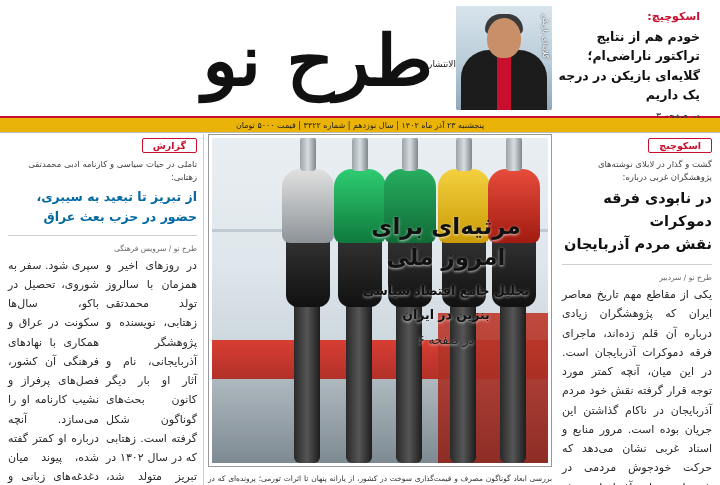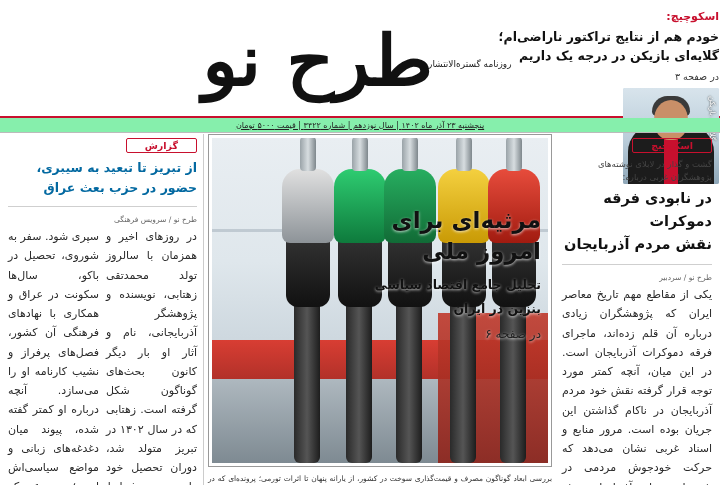--- a/index.html
+++ b/index.html
@@ -26,22 +26,22 @@
     font-size:9px;color:#222;letter-spacing:1px;margin-bottom:-6px;
   }
   .logo-word{
     font-family:"DejaVu Serif","Liberation Serif",serif;
     font-size:70px;font-weight:bold;color:#111;line-height:1;
     transform:scaleX(1.05);
   }
 
   
   .top-right-box{
-    position:absolute;top:6px;right:1px;width:244px;height:106px;
-    display:flex;flex-direction:column;gap:6px;align-items:flex-start;
+    position:absolute;top:6px;right:20px;width:244px;height:106px;
+    display:flex;gap:6px;align-items:flex-start;
   }
   .top-right-text{
     flex:1;text-align:right;padding-top:4px;
   }
   .top-right-label{color:#c8102e;font-size:11px;font-weight:bold;margin-bottom:4px;}
   .top-right-head{
     font-size:12.5px;font-weight:bold;color:#111;line-height:1.55;
   }
   .top-right-page{font-size:9.5px;color:#333;margin-top:5px;}
   .portrait{
@@ -67,40 +67,40 @@
     width:14px;height:54px;background:#c8102e;
   }
   .portrait .vlabel{
     position:absolute;right:2px;top:8px;writing-mode:vertical-rl;
     font-size:7.5px;color:#fff;text-shadow:0 0 2px #000;
   }
 
   
   .datebar{
     position:absolute;top:118px;left:0;right:0;height:14px;
-    background:#86efac;border-bottom:1px solid #bbb;
+    background:#eab308;border-bottom:1px solid #bbb;
     display:flex;align-items:center;justify-content:center;
-    font-size:8px;color:#222;letter-spacing:.2px;text-decoration:underline;
+    font-size:8px;color:#222;letter-spacing:.2px;
   }
 
   
   .content{
     position:absolute;top:134px;left:0;right:0;bottom:0;
     display:flex;flex-direction:row;gap:0;
   }
   
   .col-right{width:164px;padding:0 8px 0 6px;box-sizing:border-box;}
   .col-center{width:352px;padding:0 4px;box-sizing:border-box;}
   .col-left{width:204px;padding:0 6px 0 8px;box-sizing:border-box;border-right:1px solid #ccc;}
 
   
   .tag{
     display:inline-flex;align-items:center;gap:4px;
     border:1px solid #c8102e;border-radius:2px;
-    padding:1px 18px;font-size:9.5px;color:#c8102e;font-weight:bold;
+    padding:1px 10px;font-size:9.5px;color:#c8102e;font-weight:bold;
     margin-bottom:5px;
   }
   .kicker{font-size:8.5px;color:#444;text-align:right;line-height:1.5;margin-bottom:3px;}
   .headline{
     font-size:14.5px;font-weight:bold;color:#111;line-height:1.6;text-align:right;
   }
   .hr{border:0;border-top:1px solid #cfcfcf;margin:8px 0;}
   .byline{font-size:7.5px;color:#666;text-align:right;margin:4px 0 3px;}
   .bodytext{
     font-size:11px;color:#2a2a2a;line-height:1.75;text-align:justify;
@@ -156,21 +156,21 @@
   .n4{right:160px;}
   .n4 .head{background:linear-gradient(180deg,#2ecc71,#0e7a3c);}
   .n5{right:212px;}
   .n5 .head{background:linear-gradient(180deg,#e0e0e0,#8d9398);}
   .pumpbox{
     position:absolute;right:-10px;bottom:0;width:120px;height:150px;
     background:linear-gradient(180deg,#c0392b,#8e231a);opacity:.9;
   }
 
   .photo-overlay{
-    position:absolute;right:10px;top:70px;width:190px;text-align:right;
+    position:absolute;right:10px;top:76px;width:190px;text-align:center;
     text-shadow:0 1px 3px rgba(255,255,255,.75);
   }
   .ph-head{
     font-size:23px;font-weight:bold;color:#111;line-height:1.35;
   }
   .ph-sub{
     font-size:12.5px;color:#111;margin-top:8px;line-height:1.6;font-weight:bold;
   }
   .ph-sub2{
     font-size:12.5px;color:#111;margin-top:4px;line-height:1.6;font-weight:bold;
@@ -278,20 +278,21 @@
         </div>
       </div>
       <div class="center-bottom">بررسی ابعاد گوناگون مصرف و قیمت‌گذاری سوخت در کشور، از یارانه پنهان تا اثرات تورمی؛ پرونده‌ای که در صفحات میانی این شماره به‌تفصیل به آن پرداخته شده است.</div>
     </div>
 
     <div class="col-left">
       <div class="lblock">
         <div class="tag">
           <span>گزارش</span>
         </div>
+        <div class="kicker">تاملی در حیات سیاسی و کارنامه ادبی محمدتقی زهتابی:</div>
         <div class="redhead">از تبریز تا تبعید به سیبری،</div>
         <div class="redhead">حضور در حزب بعث عراق</div>
         <hr class="hr">
         <div class="byline">طرح نو / سرویس فرهنگی</div>
         <div class="bodytext">در روزهای اخیر و همزمان با سالروز تولد محمدتقی زهتابی، نویسنده و پژوهشگر آذربایجانی، نام و آثار او بار دیگر کانون بحث‌های گوناگون شکل گرفته است. زهتابی که در سال ۱۳۰۲ در تبریز متولد شد، دوران تحصیل خود را در شرایط پرتلاطم سال‌های پس از شهریور ۱۳۲۰ گذراند و همین امر مسیر زندگی او را به‌گونه‌ای رقم زد که بخش بزرگی از عمرش در تبعید و دوری از وطن سپری شود. سفر به شوروی، تحصیل در باکو، سال‌ها سکونت در عراق و همکاری با نهادهای فرهنگی آن کشور، فصل‌های پرفراز و نشیب کارنامه او را می‌سازد. آنچه درباره او کمتر گفته شده، پیوند میان دغدغه‌های زبانی و مواضع سیاسی‌اش است؛ موضوعی که پژوهشگران امروز با خوانشی تازه به آن می‌پردازند و می‌کوشند تصویری دقیق‌تر از زندگی و آثار این نویسنده آذربایجانی ارائه دهند.</div>
         <hr class="hr">
         <div class="redhead" style="font-size:9.5px">تاسیس فرقه دموکرات و ورود به دانشگاه تبریز</div>
         
       </div>
     </div>

